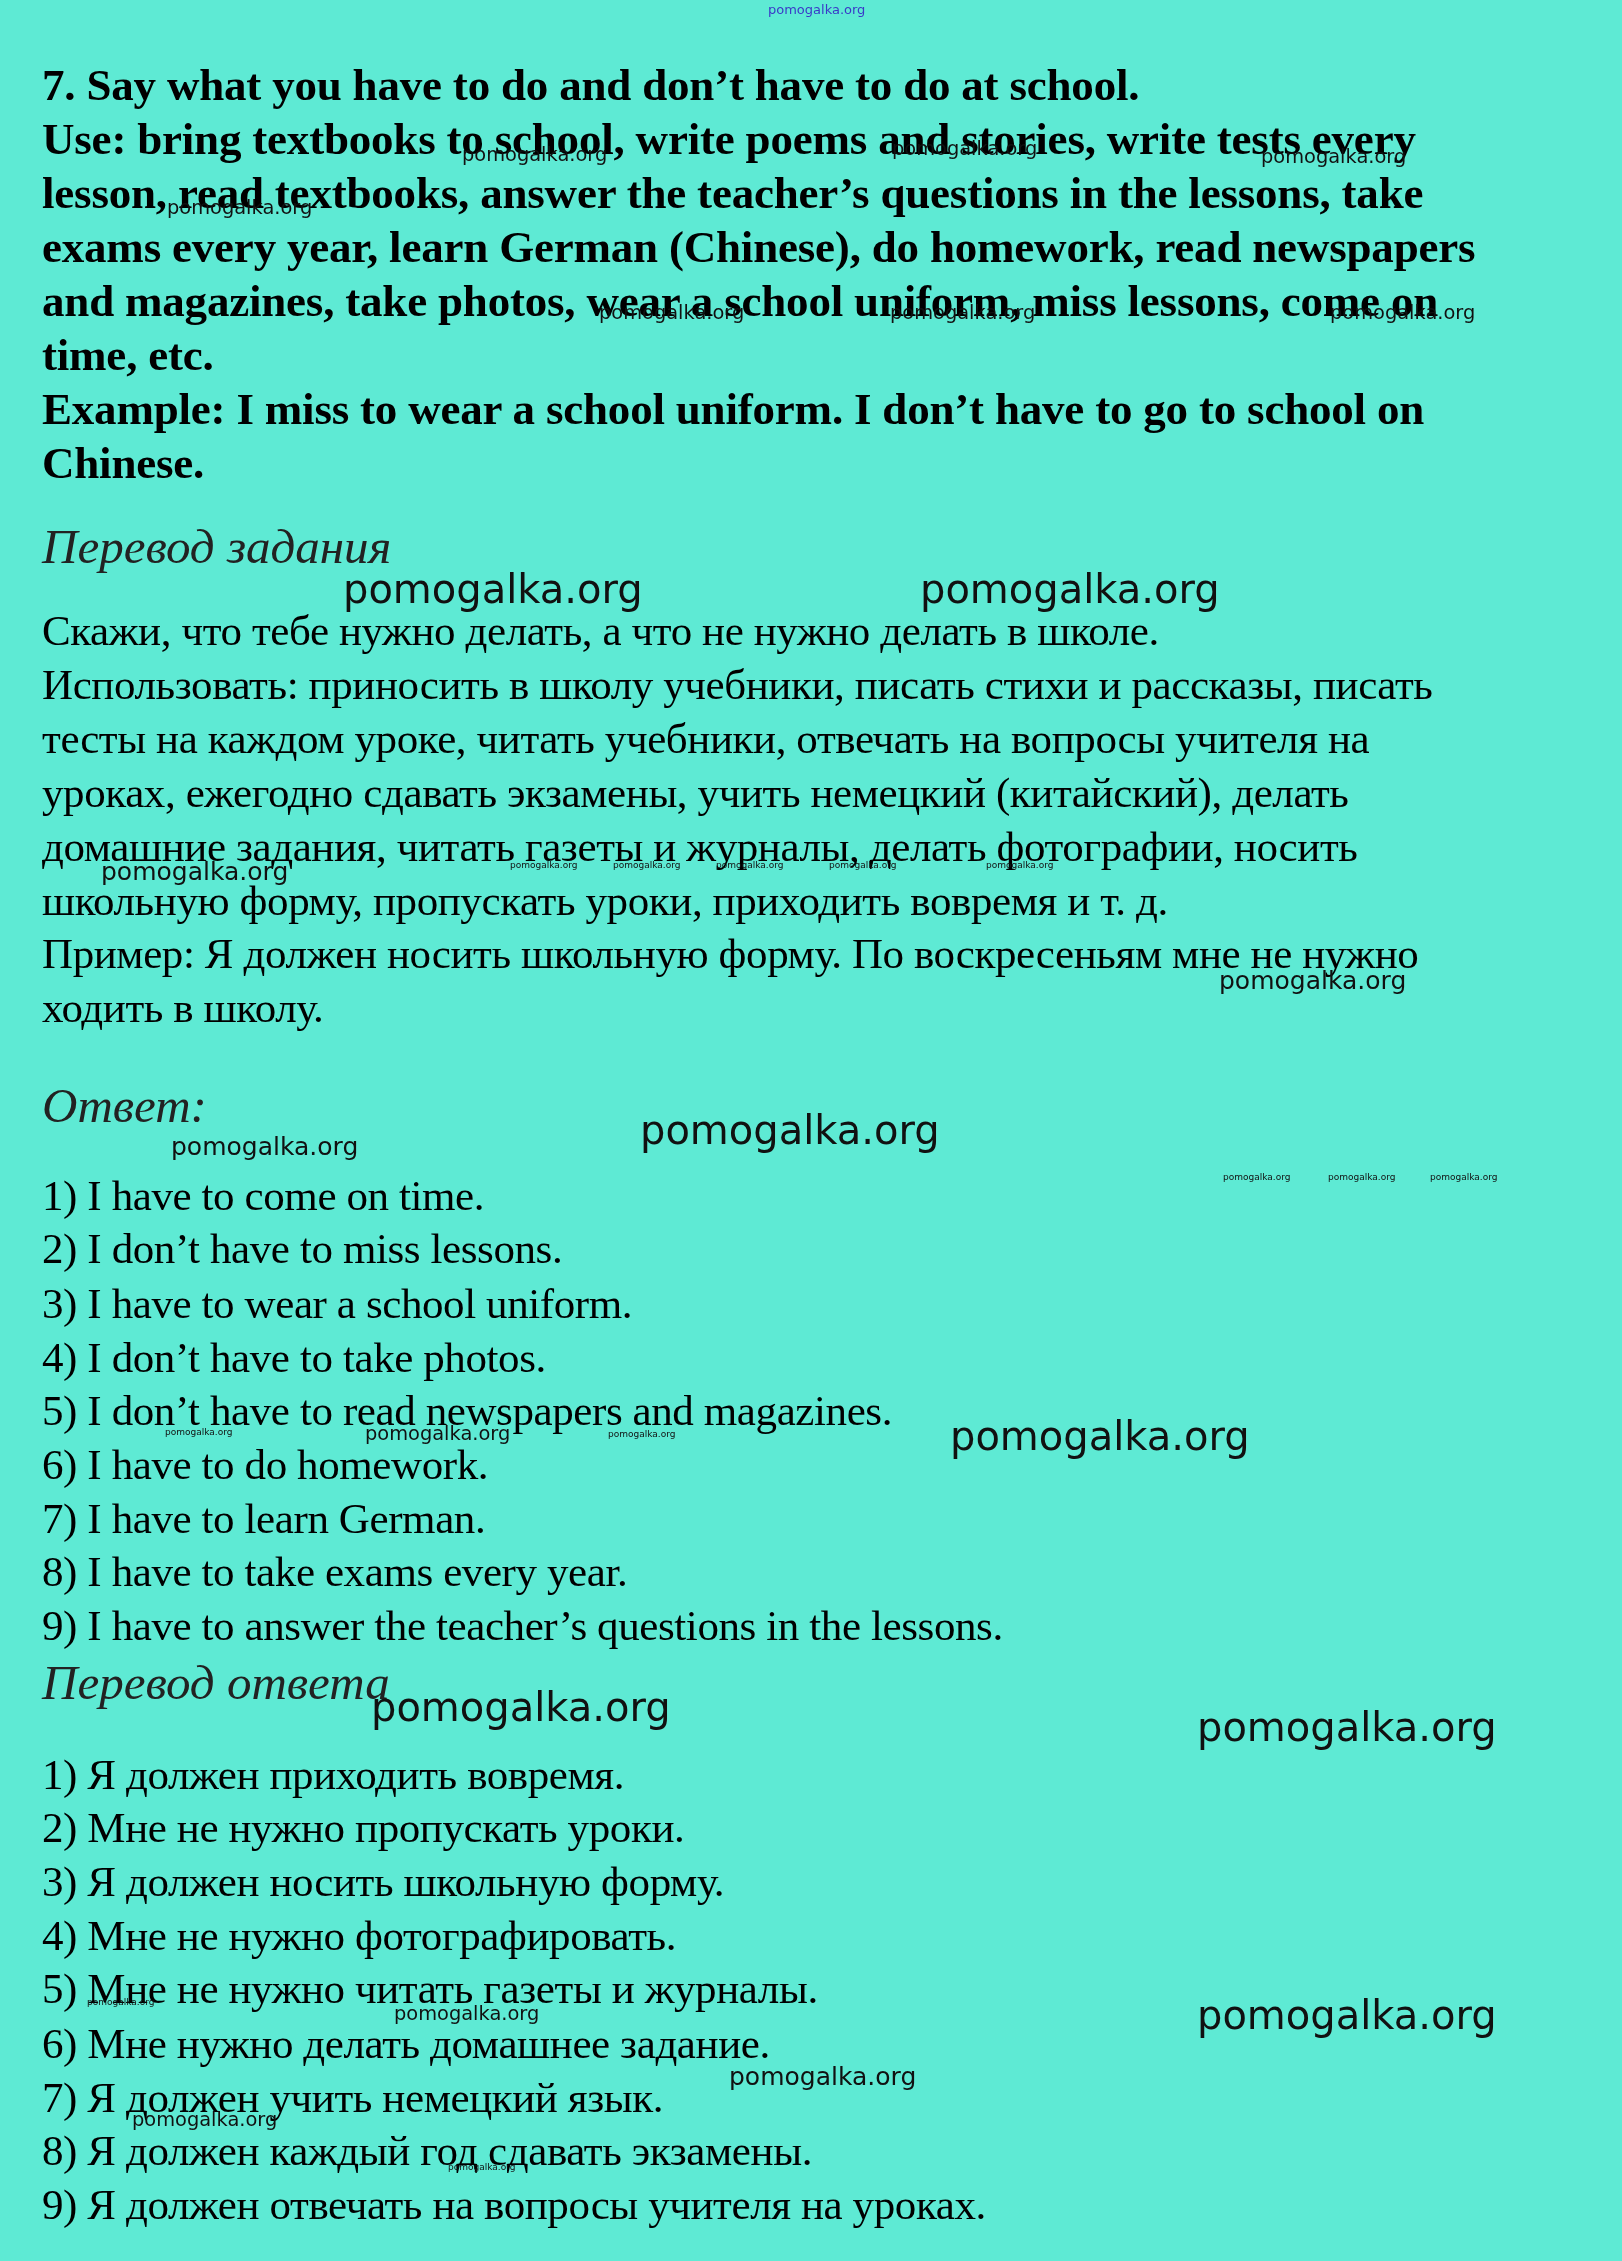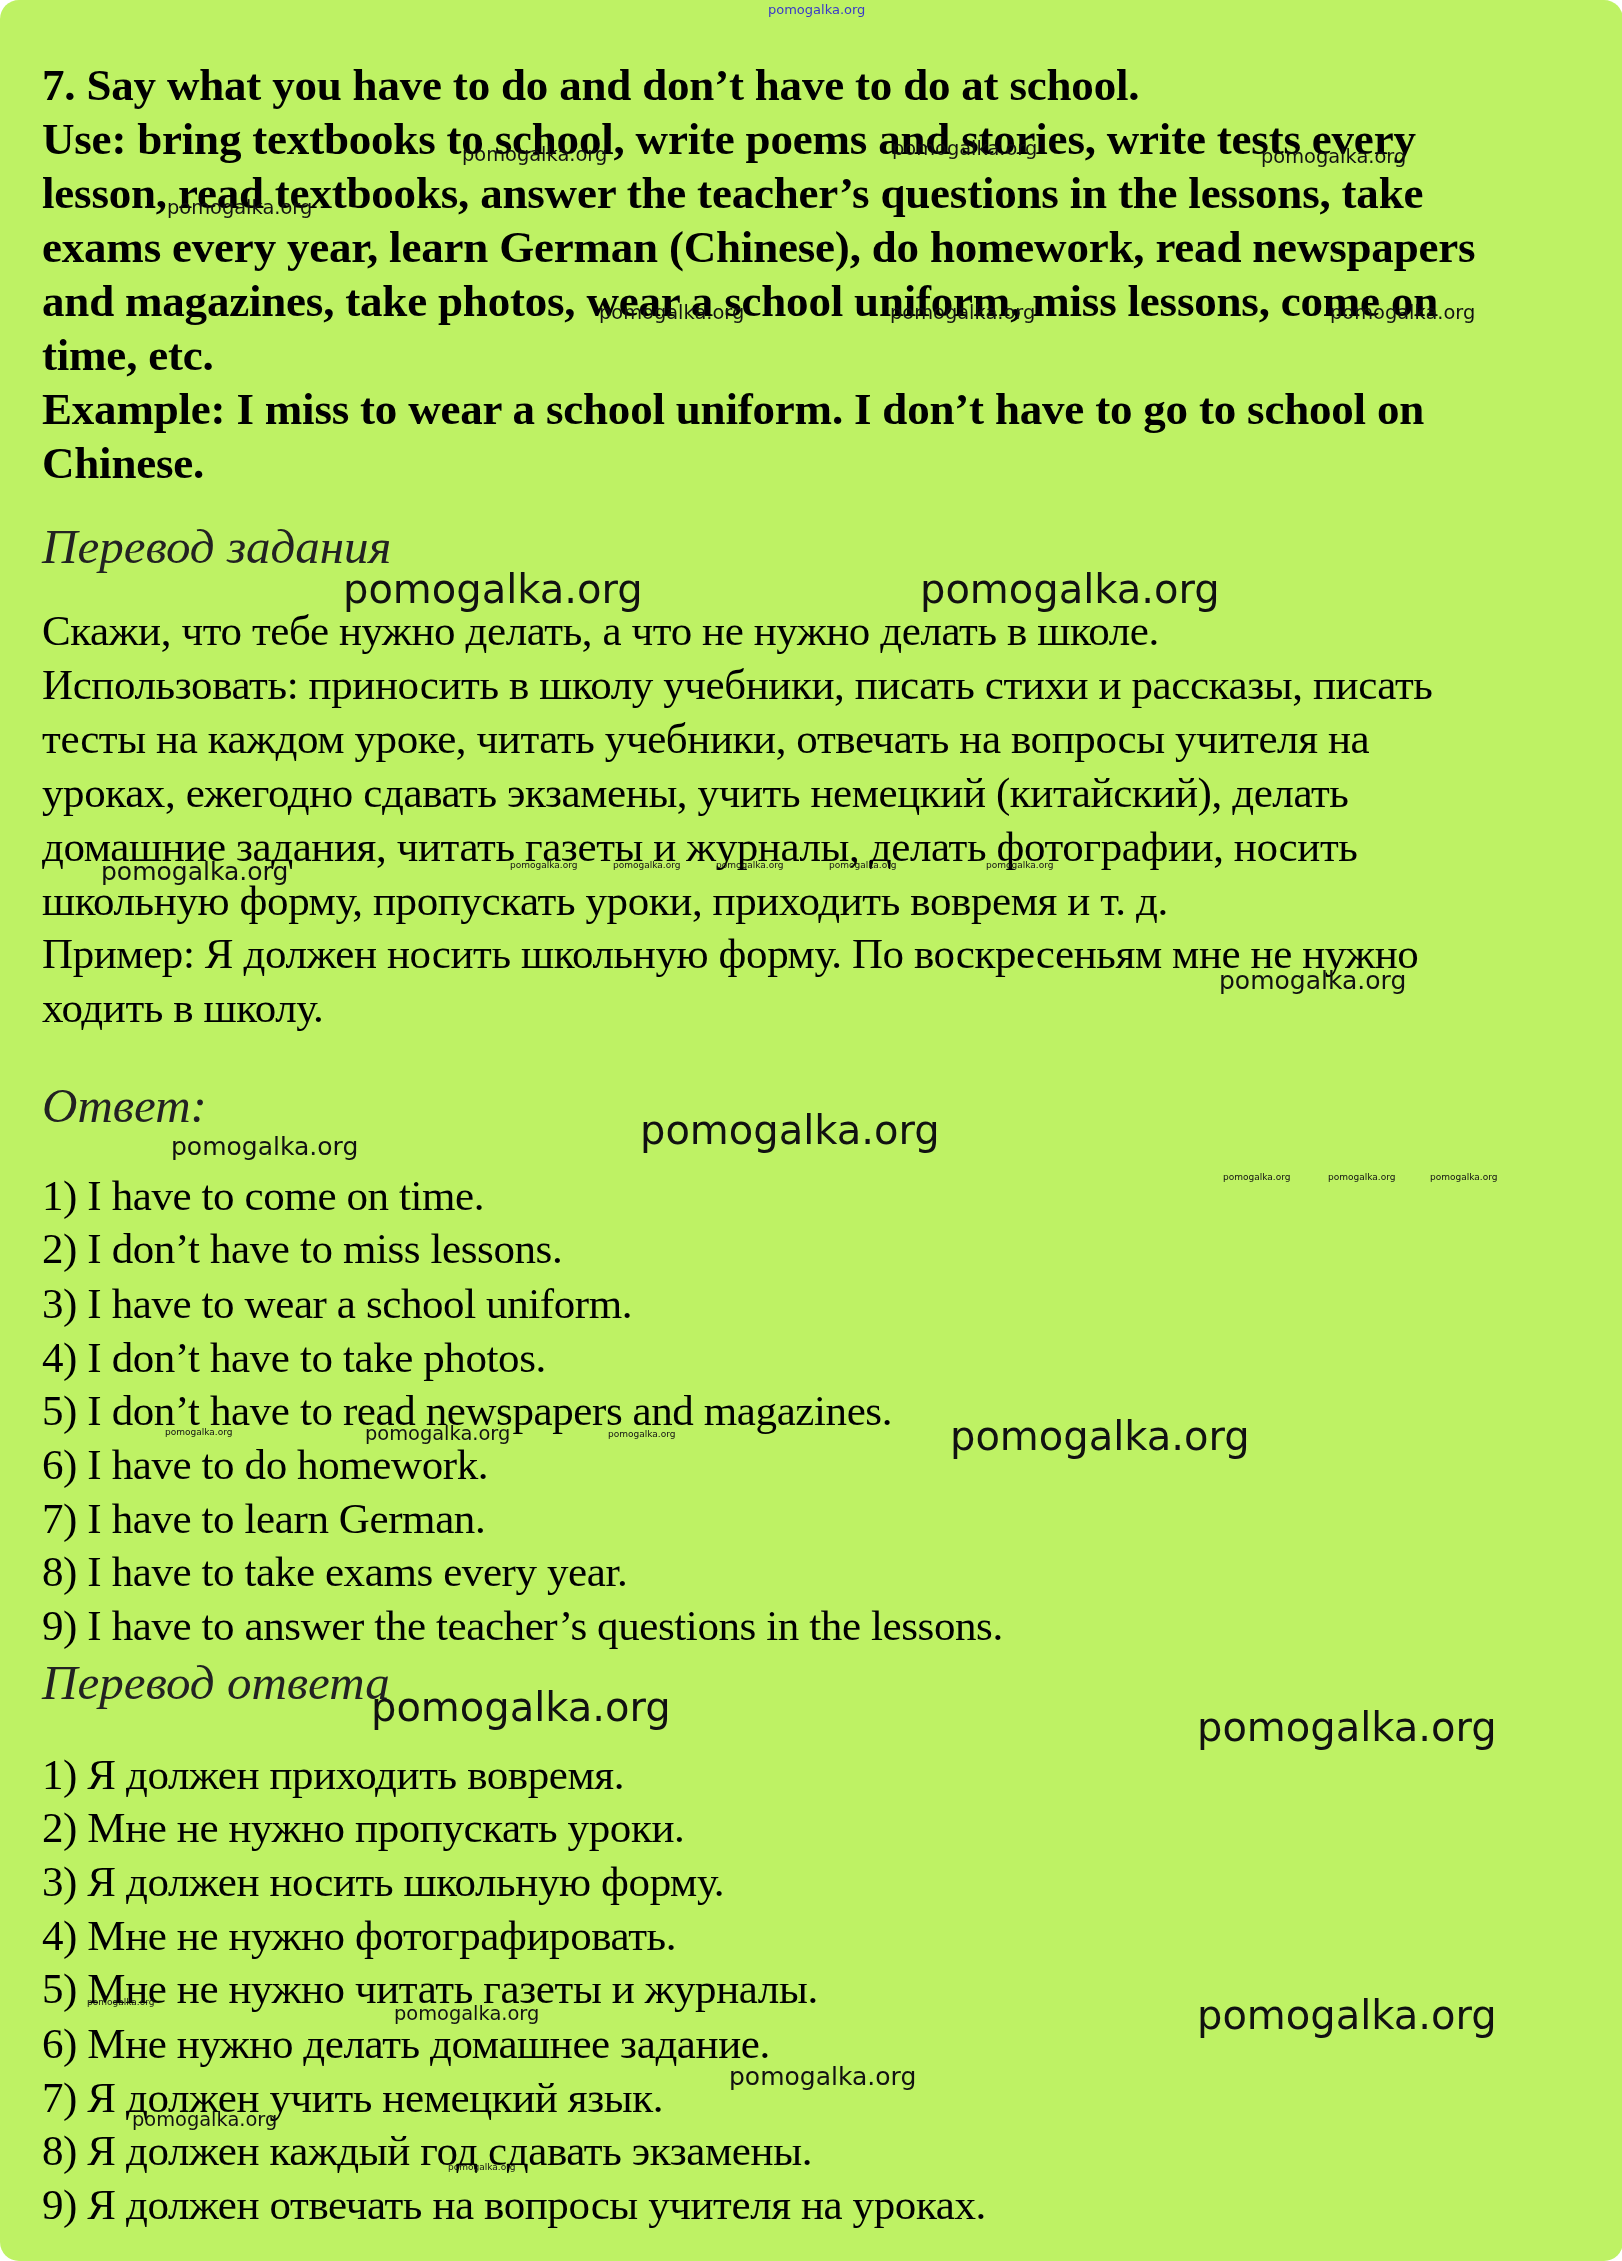--- a/index.html
+++ b/index.html
@@ -1,17 +1,17 @@
 <!DOCTYPE html>
 <html style="font-size:13px"><head>
 <meta charset="utf-8">
 <style>
   html, body { margin: 0; padding: 0; background: #ffffff; }
   body { width: 1623px; height: 2261px; position: relative; overflow: hidden; }
-  .page { position: absolute; left: 0; top: 0; width: 1623px; height: 2261px; background: #bef264; border-radius: 19px; }
+  .page { position: absolute; left: 0; top: 0; width: 1623px; height: 2261px; background: #5eead4; }
   .ln { position: absolute; left: 42px; white-space: nowrap; color: #000;
         font-family: "Liberation Serif", serif; line-height: 1; }
   .bold { font-weight: bold; font-size: 45px; letter-spacing: -0.2px; margin-top: 13px; }
   .reg { font-size: 43px; letter-spacing: -0.4px; }
   .ital { font-style: italic; font-size: 49px; color: #222; }
   .wm { position: absolute; white-space: nowrap; color: #111;
         font-family: "DejaVu Sans", sans-serif; line-height: 1; }
   .wm-lg { font-size: 40px; }
   .wm-md { font-size: 25px; }
   .wm-sm { font-size: 19.4px; }

